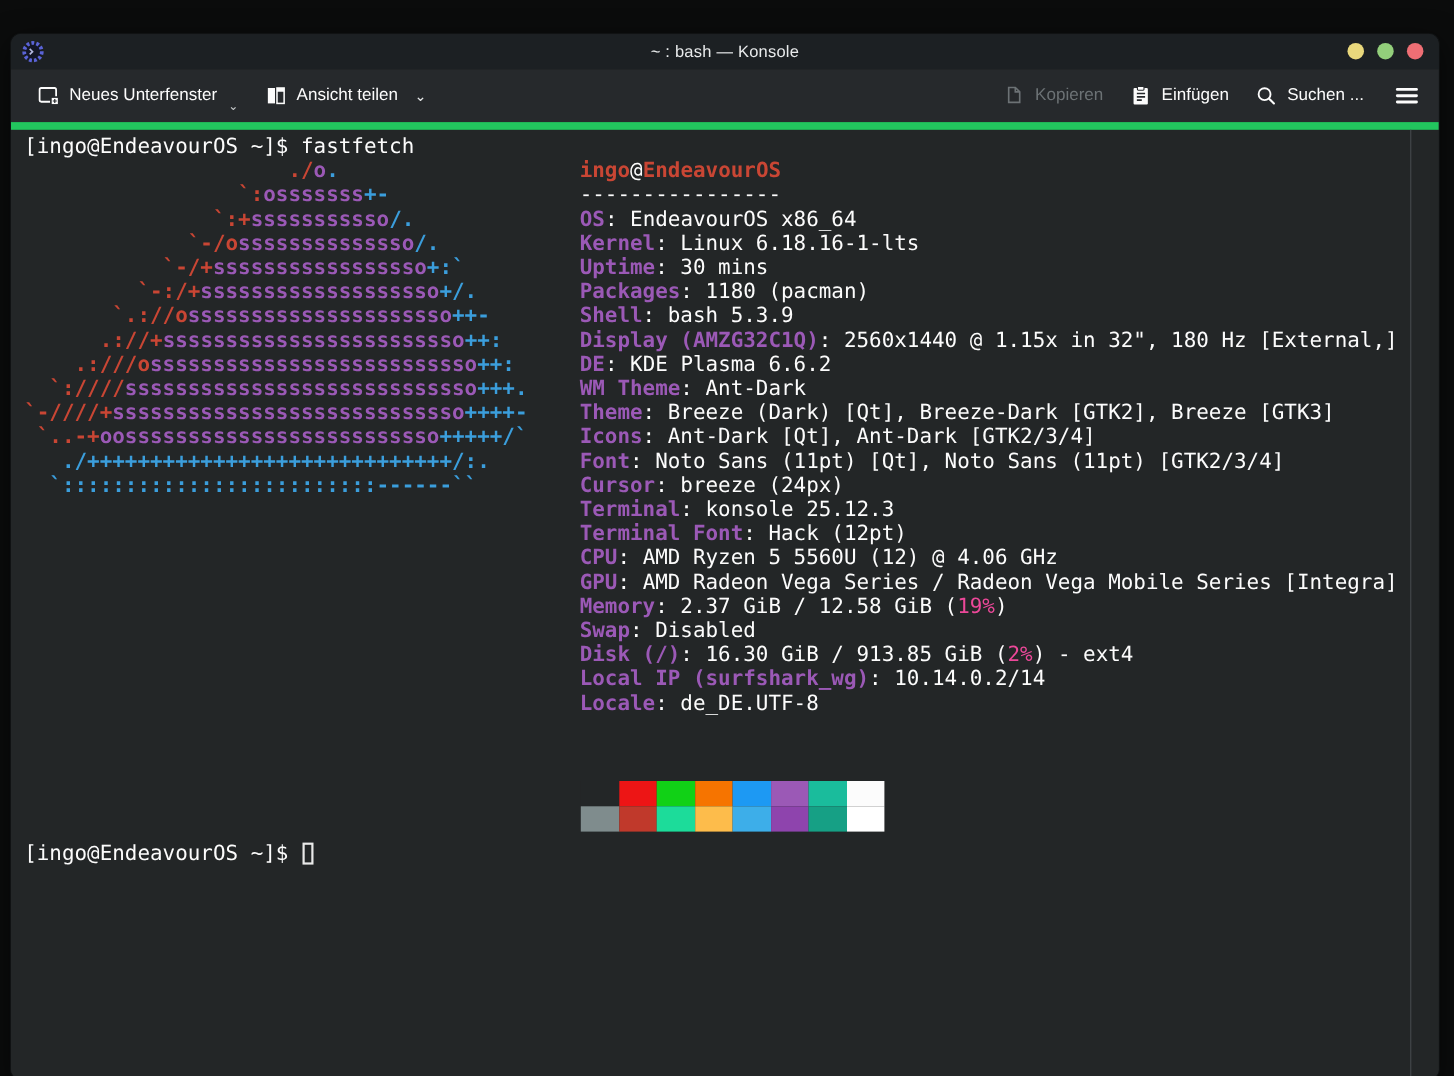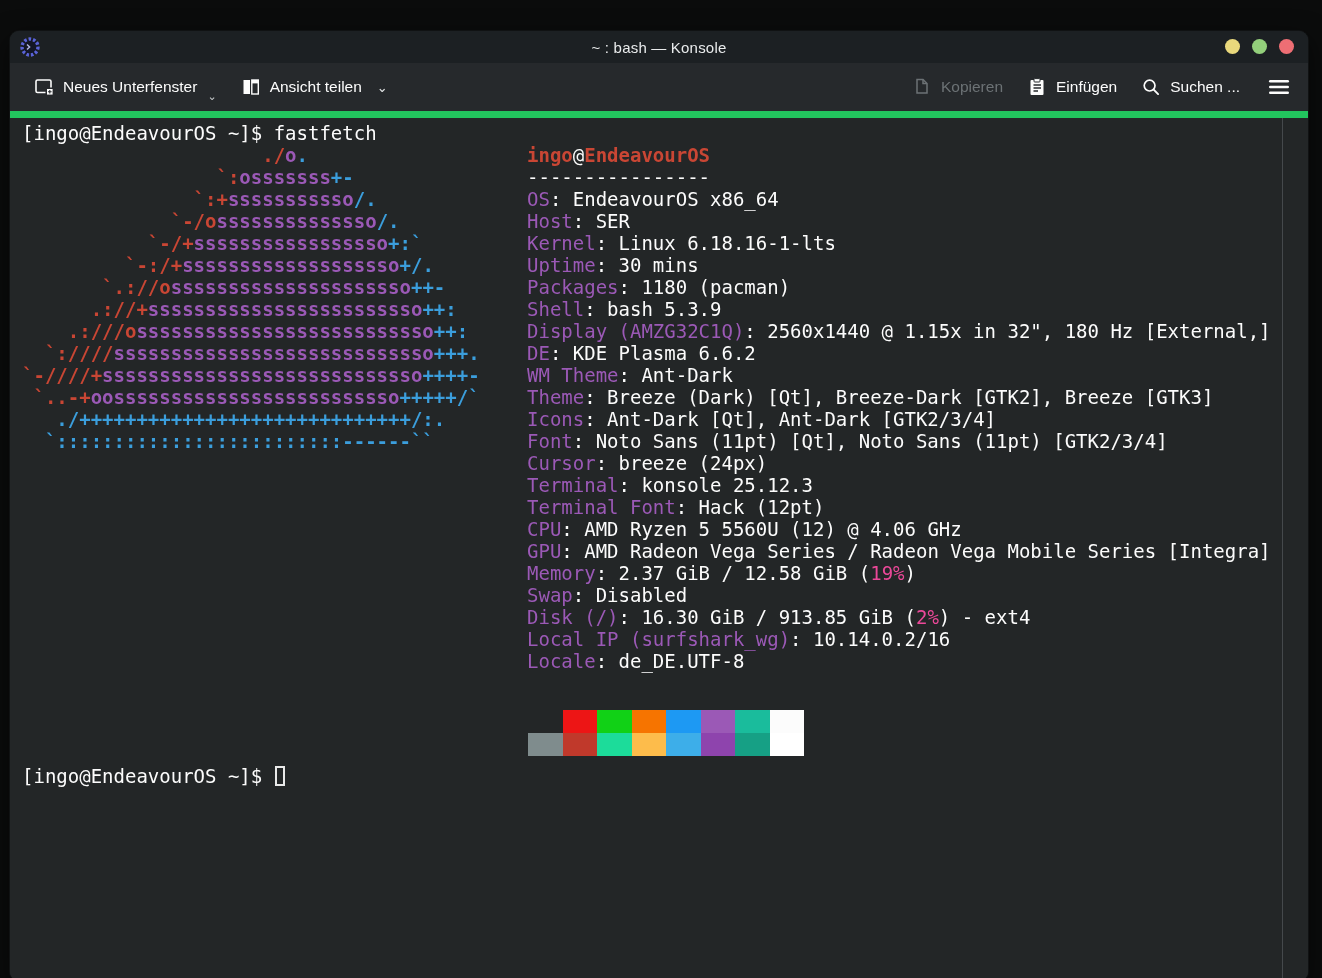--- a/index.html
+++ b/index.html
@@ -39,21 +39,21 @@
   .content { position:absolute; left:12px; top:4px; right:30px;
              font-family:"DejaVu Sans Mono", monospace; font-size:19px; line-height:22px;
              color:#fcfcfc; }
   .tline { white-space:pre; height:22px; }
   .fetch { position:relative; height:550px; }
   .infocol { position:absolute; left:505px; top:0; }
 
   .c-red    { color:#c94634; font-weight:bold; }
   .c-purple { color:#9b59b6; font-weight:bold; }
   .c-blue   { color:#3b9edc; font-weight:bold; }
-  .c-label  { color:#9b59b6; font-weight:normal; }
+  .c-label  { color:#9b59b6; font-weight:bold; }
   .c-green  { color:#ec4899;margin-top:36px; }
   .c-white  { color:#fcfcfc; }
 
   .palette { margin-top:16px; margin-left:506px; }
   .prow { height:23px; font-size:0; white-space:nowrap; }
   .pblock { display:inline-block; width:34.5px; height:23px; }
 
   .prompt-line { margin-top:9px; display:flex; align-items:center; }
   .cursor-box { display:inline-block; width:10px; height:20px;
                 border:2px solid #e9e9e9; margin-left:1px; }
@@ -153,40 +153,39 @@
             <div class="tline"><span class="c-red">  `:////</span><span class="c-purple">ssssssssssssssssssssssssssso</span><span class="c-blue">+++.</span></div>
             <div class="tline"><span class="c-red">`-////+</span><span class="c-purple">ssssssssssssssssssssssssssso</span><span class="c-blue">++++-</span></div>
             <div class="tline"><span class="c-red"> `..-+</span><span class="c-purple">oosssssssssssssssssssssssso</span><span class="c-blue">+++++/`</span></div>
             <div class="tline"><span class="c-blue">   ./+++++++++++++++++++++++++++++/:.</span></div>
             <div class="tline"><span class="c-blue">  `:::::::::::::::::::::::::------``</span></div>
           </div>
         <div class="infocol">
             <div class="tline"><span class="c-red">ingo</span><span class="c-white">@</span><span class="c-red">EndeavourOS</span></div>
             <div class="tline"><span class="c-white">----------------</span></div>
             <div class="tline"><span class="c-label">OS</span><span class="c-white">: EndeavourOS x86_64</span></div>
-            <div class="tline"><span class="c-label">Host</span><span class="c-white">: SER</span></div>
             <div class="tline"><span class="c-label">Kernel</span><span class="c-white">: Linux 6.18.16-1-lts</span></div>
             <div class="tline"><span class="c-label">Uptime</span><span class="c-white">: 30 mins</span></div>
             <div class="tline"><span class="c-label">Packages</span><span class="c-white">: 1180 (pacman)</span></div>
             <div class="tline"><span class="c-label">Shell</span><span class="c-white">: bash 5.3.9</span></div>
             <div class="tline"><span class="c-label">Display (AMZG32C1Q)</span><span class="c-white">: 2560x1440 @ 1.15x in 32", 180 Hz [External,]</span></div>
             <div class="tline"><span class="c-label">DE</span><span class="c-white">: KDE Plasma 6.6.2</span></div>
             <div class="tline"><span class="c-label">WM Theme</span><span class="c-white">: Ant-Dark</span></div>
             <div class="tline"><span class="c-label">Theme</span><span class="c-white">: Breeze (Dark) [Qt], Breeze-Dark [GTK2], Breeze [GTK3]</span></div>
             <div class="tline"><span class="c-label">Icons</span><span class="c-white">: Ant-Dark [Qt], Ant-Dark [GTK2/3/4]</span></div>
             <div class="tline"><span class="c-label">Font</span><span class="c-white">: Noto Sans (11pt) [Qt], Noto Sans (11pt) [GTK2/3/4]</span></div>
             <div class="tline"><span class="c-label">Cursor</span><span class="c-white">: breeze (24px)</span></div>
             <div class="tline"><span class="c-label">Terminal</span><span class="c-white">: konsole 25.12.3</span></div>
             <div class="tline"><span class="c-label">Terminal Font</span><span class="c-white">: Hack (12pt)</span></div>
             <div class="tline"><span class="c-label">CPU</span><span class="c-white">: AMD Ryzen 5 5560U (12) @ 4.06 GHz</span></div>
             <div class="tline"><span class="c-label">GPU</span><span class="c-white">: AMD Radeon Vega Series / Radeon Vega Mobile Series [Integra]</span></div>
             <div class="tline"><span class="c-label">Memory</span><span class="c-white">: 2.37 GiB / 12.58 GiB (</span><span class="c-green">19%</span><span class="c-white">)</span></div>
             <div class="tline"><span class="c-label">Swap</span><span class="c-white">: Disabled</span></div>
             <div class="tline"><span class="c-label">Disk (/)</span><span class="c-white">: 16.30 GiB / 913.85 GiB (</span><span class="c-green">2%</span><span class="c-white">) - ext4</span></div>
-            <div class="tline"><span class="c-label">Local IP (surfshark_wg)</span><span class="c-white">: 10.14.0.2/16</span></div>
+            <div class="tline"><span class="c-label">Local IP (surfshark_wg)</span><span class="c-white">: 10.14.0.2/14</span></div>
             <div class="tline"><span class="c-label">Locale</span><span class="c-white">: de_DE.UTF-8</span></div>
           </div>
       </div>
 
       <div class="palette">
           <div class="prow"><span class="pblock" style="background: rgb(35, 38, 39);"></span><span class="pblock" style="background: rgb(237, 21, 21);"></span><span class="pblock" style="background: rgb(17, 209, 22);"></span><span class="pblock" style="background: rgb(246, 116, 0);"></span><span class="pblock" style="background: rgb(29, 153, 243);"></span><span class="pblock" style="background: rgb(155, 89, 182);"></span><span class="pblock" style="background: rgb(26, 188, 156);"></span><span class="pblock" style="background: rgb(252, 252, 252);"></span></div>
           <div class="prow"><span class="pblock" style="background: rgb(127, 140, 141);"></span><span class="pblock" style="background: rgb(192, 57, 43);"></span><span class="pblock" style="background: rgb(28, 220, 154);"></span><span class="pblock" style="background: rgb(253, 188, 75);"></span><span class="pblock" style="background: rgb(61, 174, 233);"></span><span class="pblock" style="background: rgb(142, 68, 173);"></span><span class="pblock" style="background: rgb(22, 160, 133);"></span><span class="pblock" style="background: rgb(255, 255, 255);"></span></div>
         </div>
 
       <div class="tline prompt-line"><span class="c-white">[ingo@EndeavourOS ~]$ </span><span class="cursor-box"></span></div>

